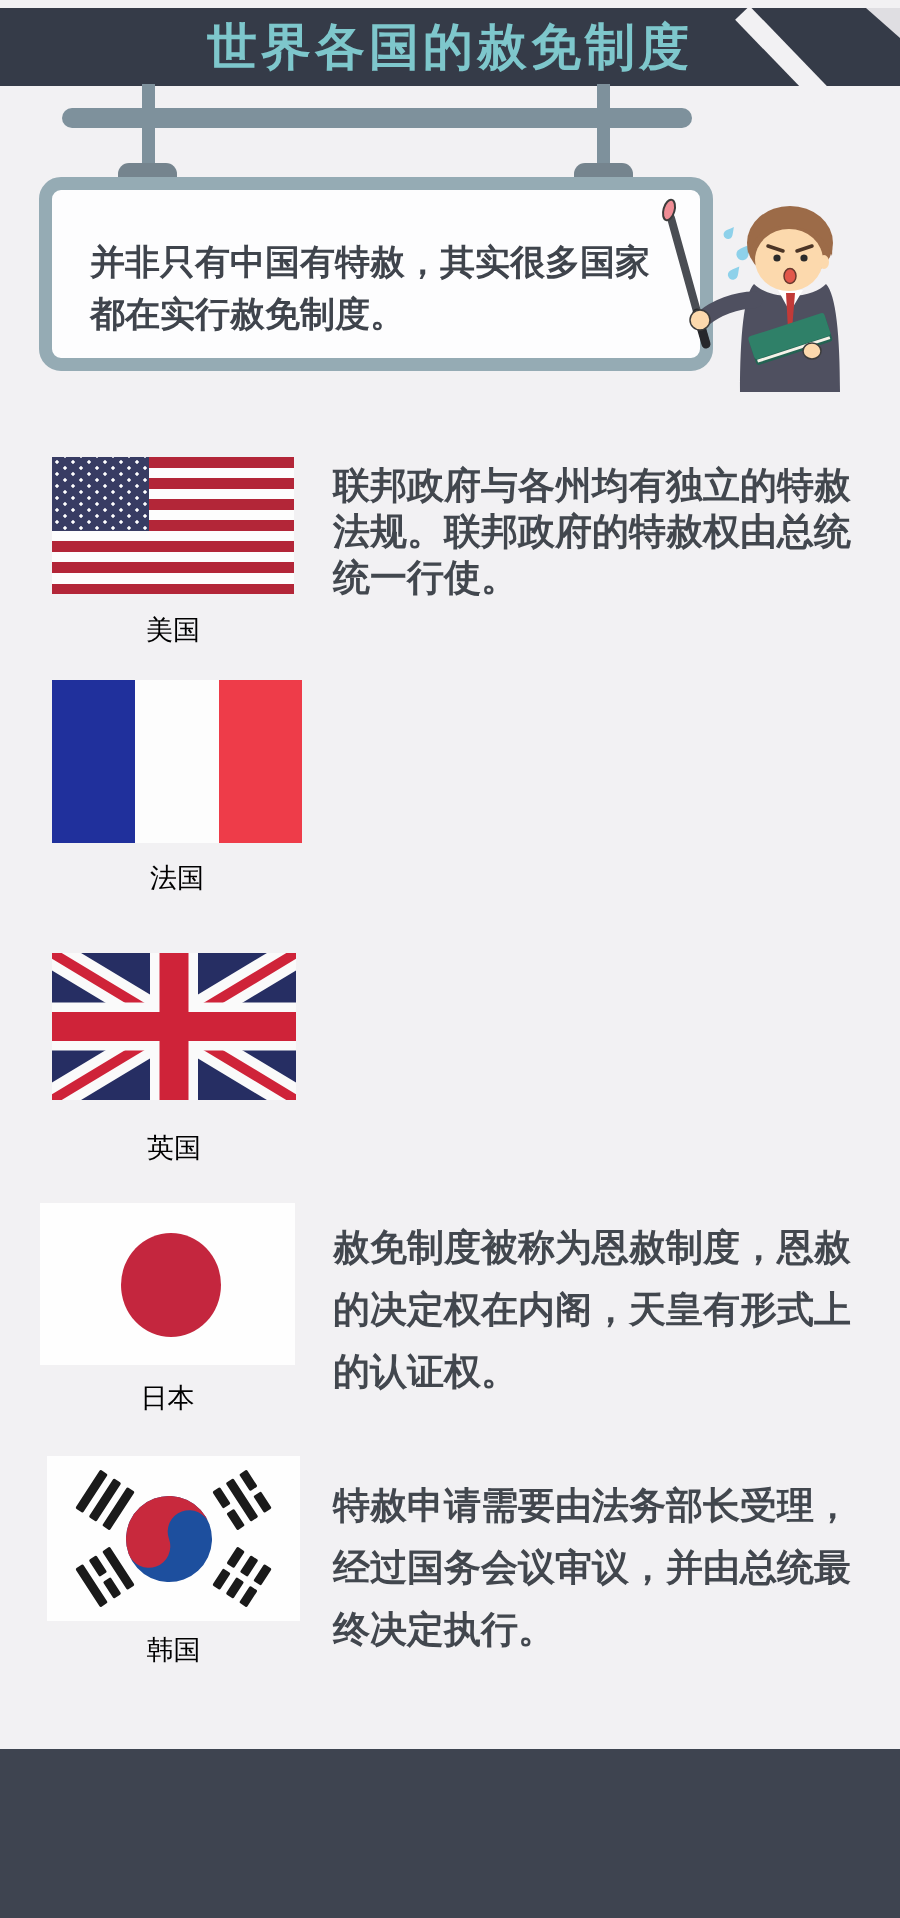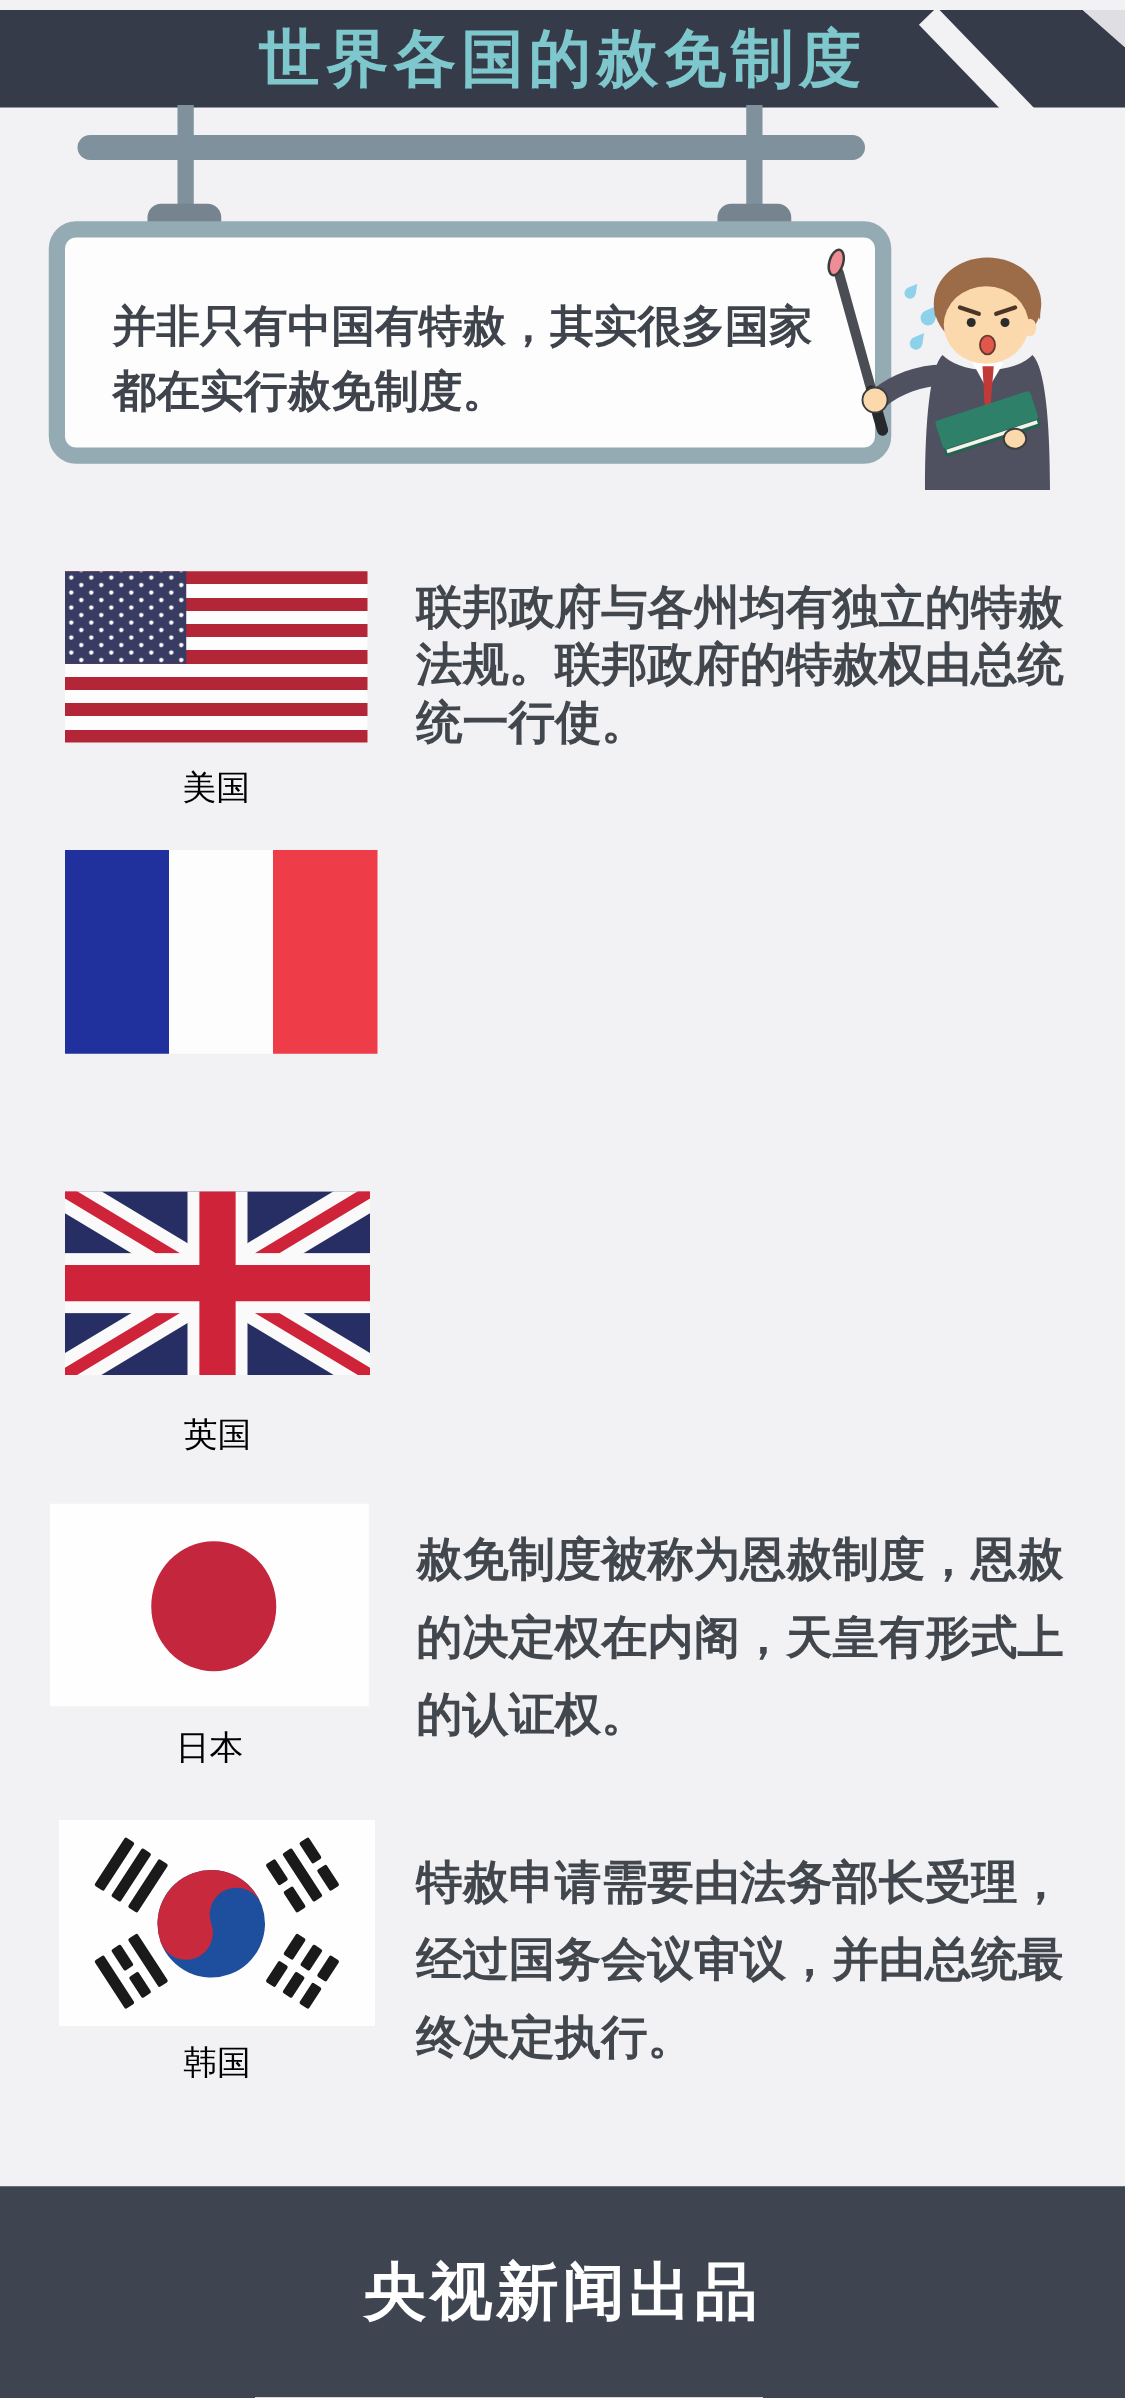--- a/index.html
+++ b/index.html
@@ -125,20 +125,21 @@
       <div class="us-canton"></div>
     </div>
     <div class="flag-label" style="left:52px;top:155px;width:242px;">美国</div>
     <div class="country-text" style="top:6px;line-height:46px;">联邦政府与各州均有独立的特赦
 法规。联邦政府的特赦权由总统
 统一行使。</div>
   </div>
 
   <div class="section" style="top:680px;height:220px;">
     <div class="flag flag-fr" style="left:52px;top:0;width:250px;height:163px;"></div>
+    <div class="flag-label" style="left:52px;top:180px;width:250px;">法国</div>
   </div>
 
   <div class="section" style="top:953px;height:210px;">
     <div class="flag" style="left:52px;top:0;width:244px;height:147px;">
       <svg width="244" height="147" viewBox="0 0 244 147">
         <rect width="244" height="147" fill="#262e63"></rect>
         <path d="M0,0 L244,147 M244,0 L0,147" stroke="#fafafa" stroke-width="30"></path>
         <path d="M0,0 L244,147 M244,0 L0,147" stroke="#cf2339" stroke-width="10"></path>
         <rect x="98" y="0" width="48" height="147" fill="#fafafa"></rect>
         <rect x="0" y="49.5" width="244" height="48" fill="#fafafa"></rect>
@@ -201,15 +202,14 @@
         </g>
       </svg>
     </div>
     <div class="flag-label" style="left:47px;top:176px;width:253px;">韩国</div>
     <div class="country-text" style="top:19px;line-height:62px;">特赦申请需要由法务部长受理，
 经过国务会议审议，并由总统最
 终决定执行。</div>
   </div>
 
   <div class="footer-bar"></div>
-  <div class="footer-text">央视新闻出品</div>
 
 </div>
 
 </body></html>

